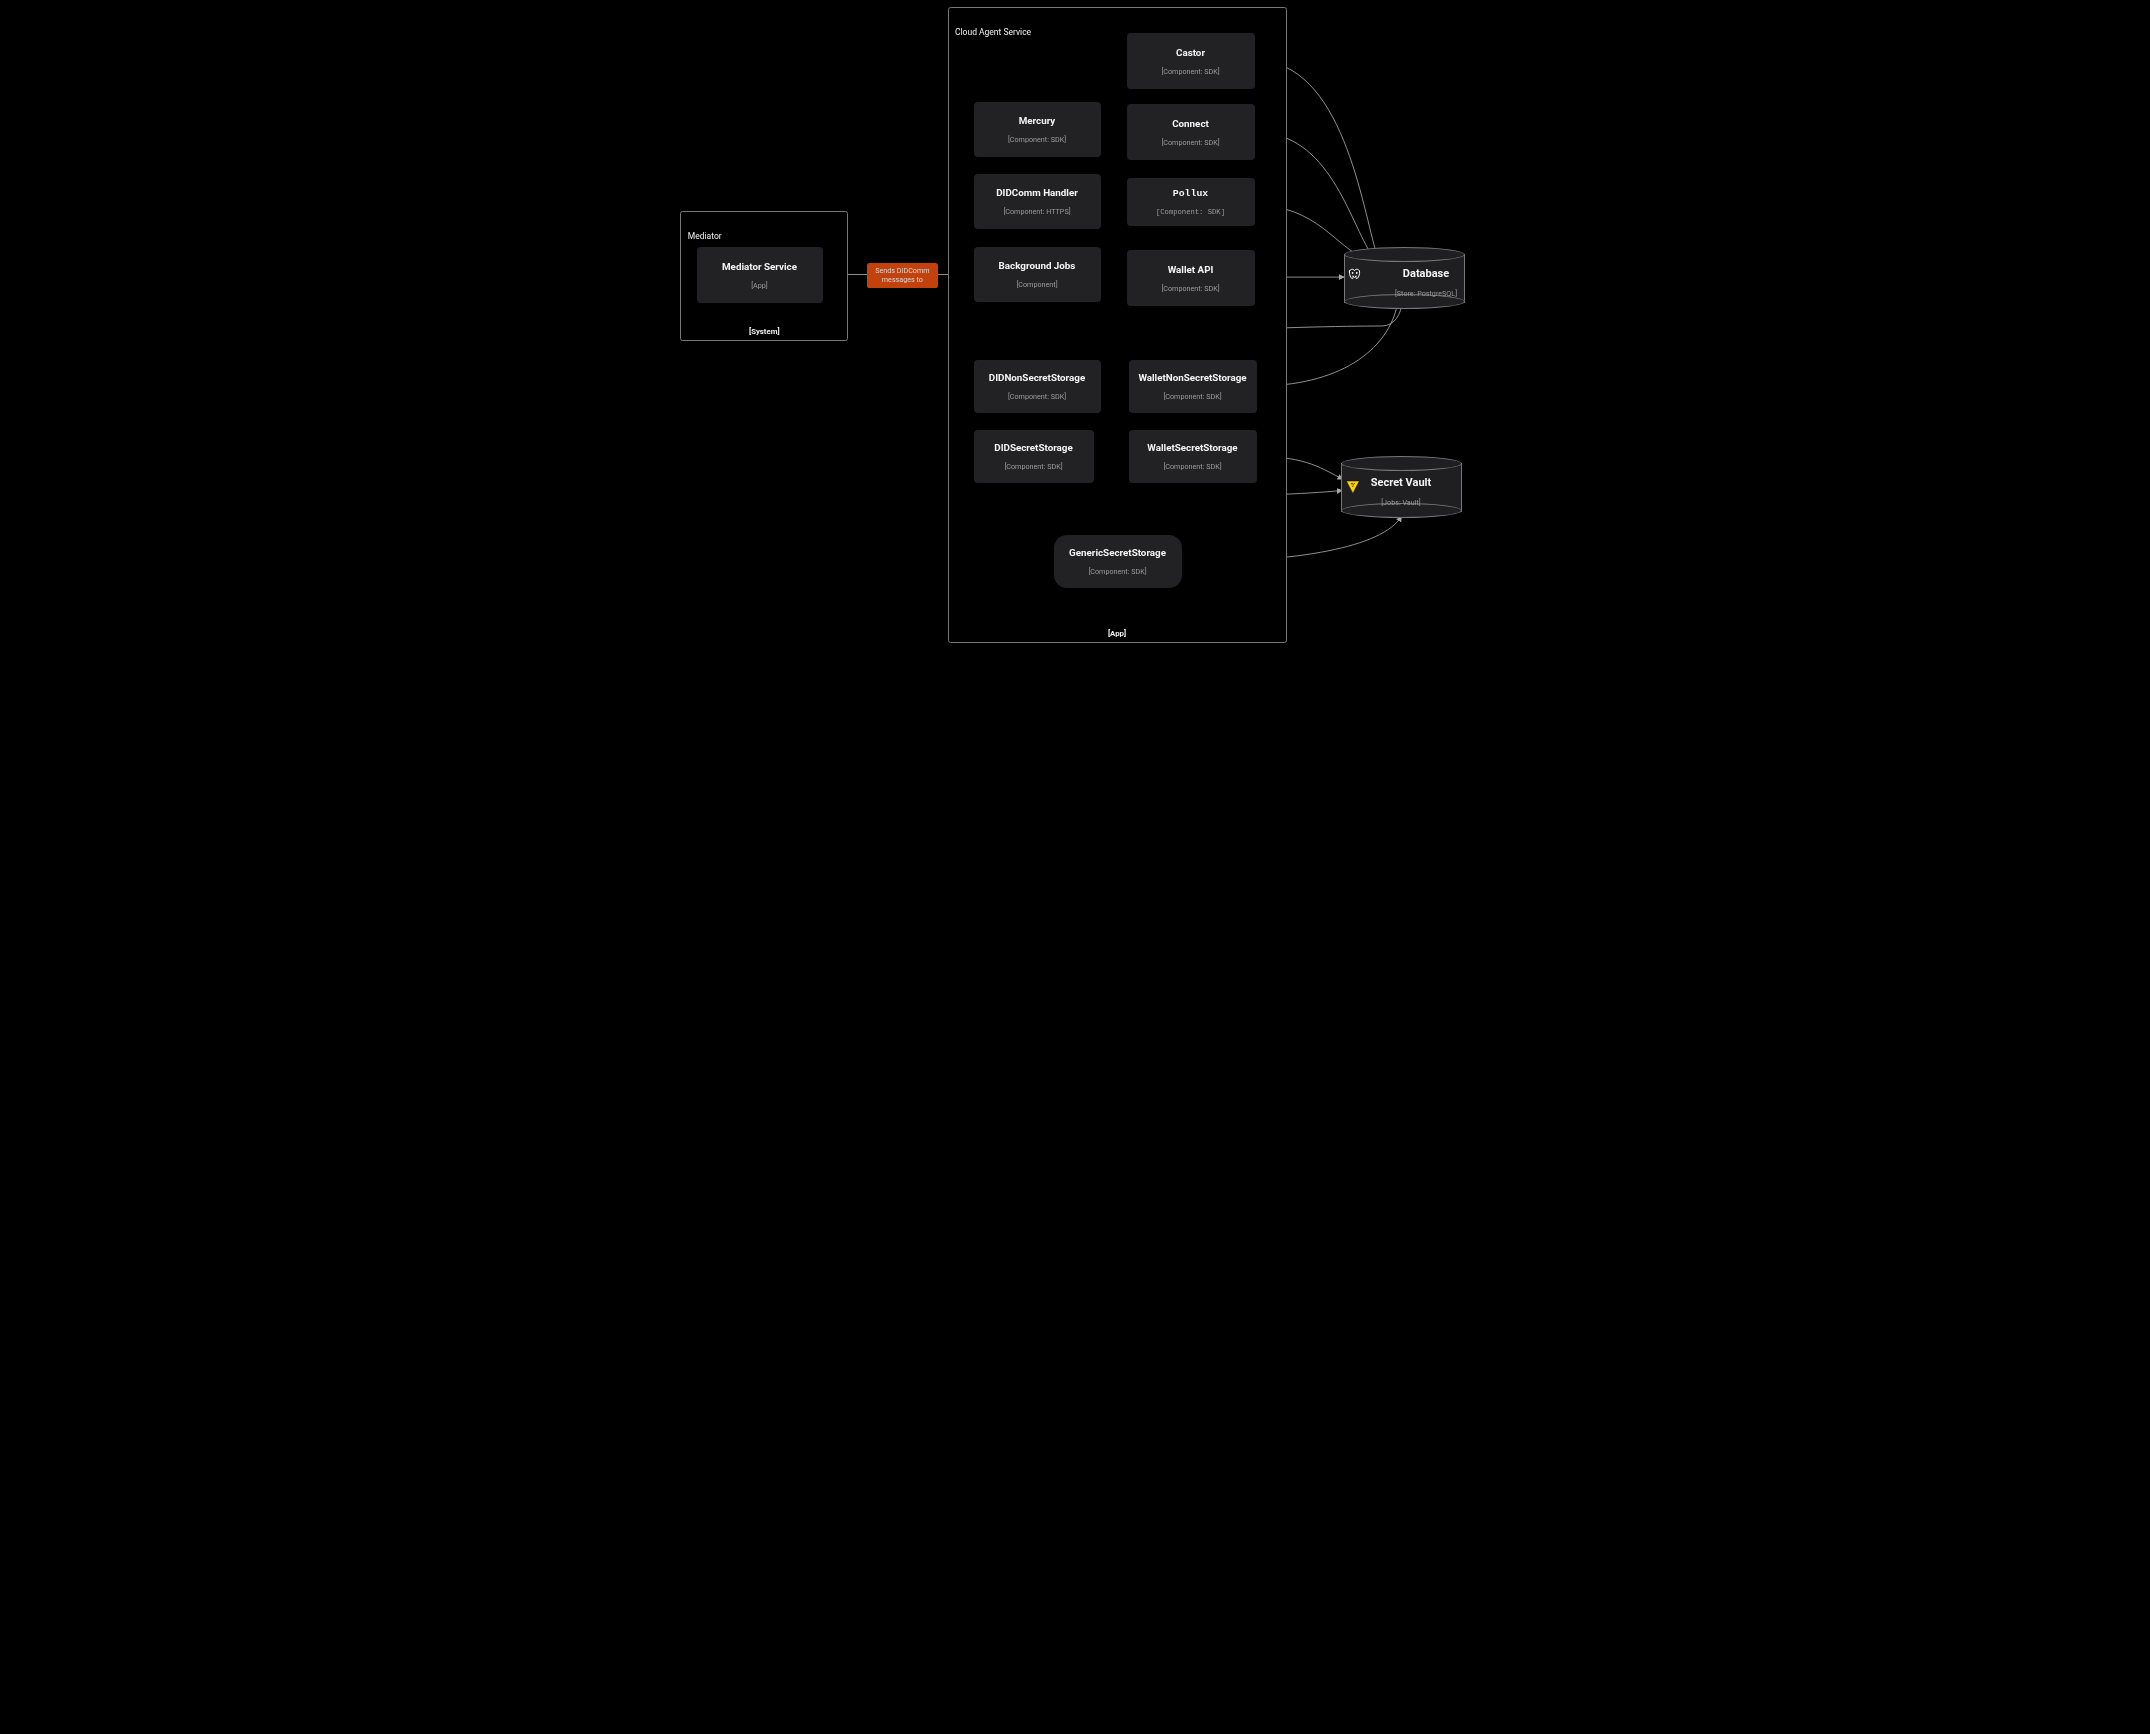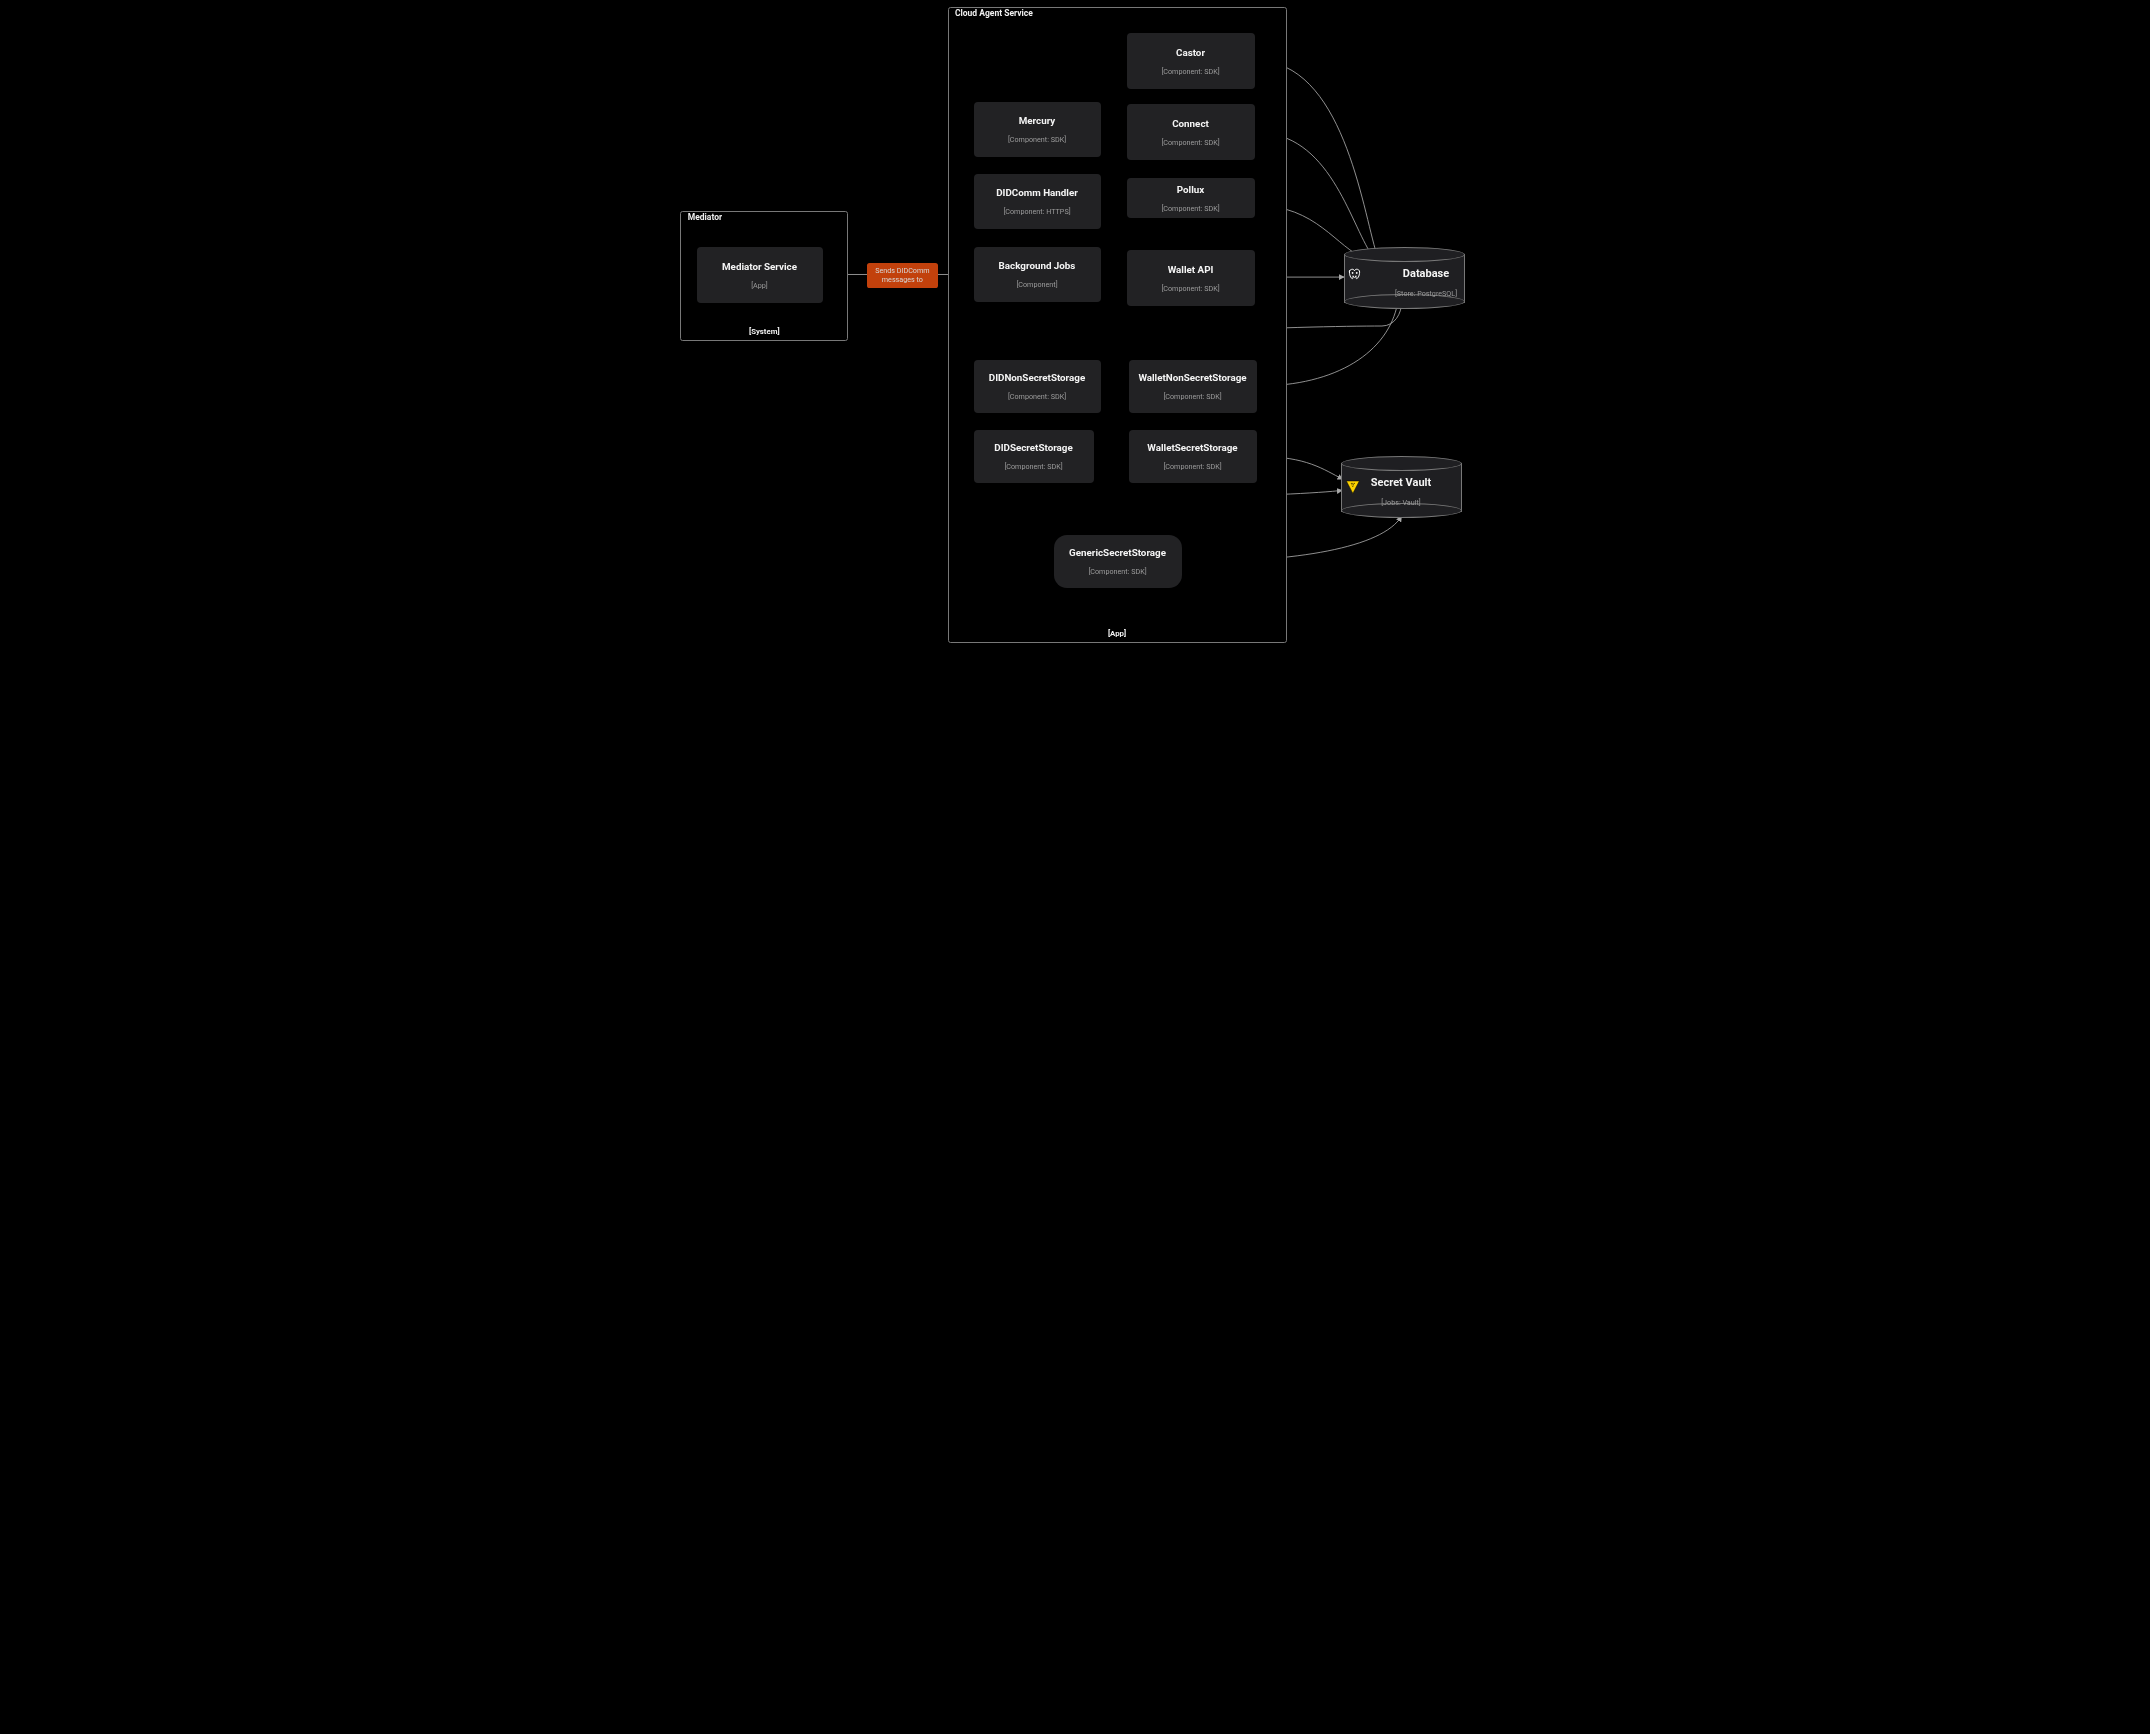--- a/index.html
+++ b/index.html
@@ -26,22 +26,22 @@
   .container {
     position: absolute;
     border: 0.7px solid #787878;
     border-radius: 2.6px;
     background: #000;
     box-sizing: border-box;
   }
   .container-title {
     position: absolute;
     left: 6.5px;
-    top: 0;
-    font-weight: 700;
+    top: 19px;
+    font-weight: 400;
     font-size: 8.5px;
     color: #f0f0f0;
   }
   .container-footer {
     position: absolute;
     left: 0; right: 0; bottom: 3.9px;
     text-align: center;
     font-weight: 700;
     font-size: 7.8px;
     color: #f0f0f0;
@@ -197,21 +197,21 @@
   </div>
 
   <div class="node" style="left:456px; top:33px; width:128px; height:56px;">
     <div class="node-title">Castor</div>
     <div class="node-sub">[Component: SDK]</div>
   </div>
   <div class="node" style="left:456px; top:104px; width:128px; height:56px;">
     <div class="node-title">Connect</div>
     <div class="node-sub">[Component: SDK]</div>
   </div>
-  <div class="node" style="left:456px; top:178px; width:128px; height:40px;">
+  <div class="node" style="left:456px; top:178px; width:128px; height:48px;font-family:Liberation Mono, monospace;">
     <div class="node-title">Pollux</div>
     <div class="node-sub">[Component: SDK]</div>
   </div>
   <div class="node" style="left:456px; top:250px; width:128px; height:56px;">
     <div class="node-title">Wallet API</div>
     <div class="node-sub">[Component: SDK]</div>
   </div>
 
   <div class="node" style="left:303px; top:360px; width:127px; height:53px;">
     <div class="node-title">DIDNonSecretStorage</div>

